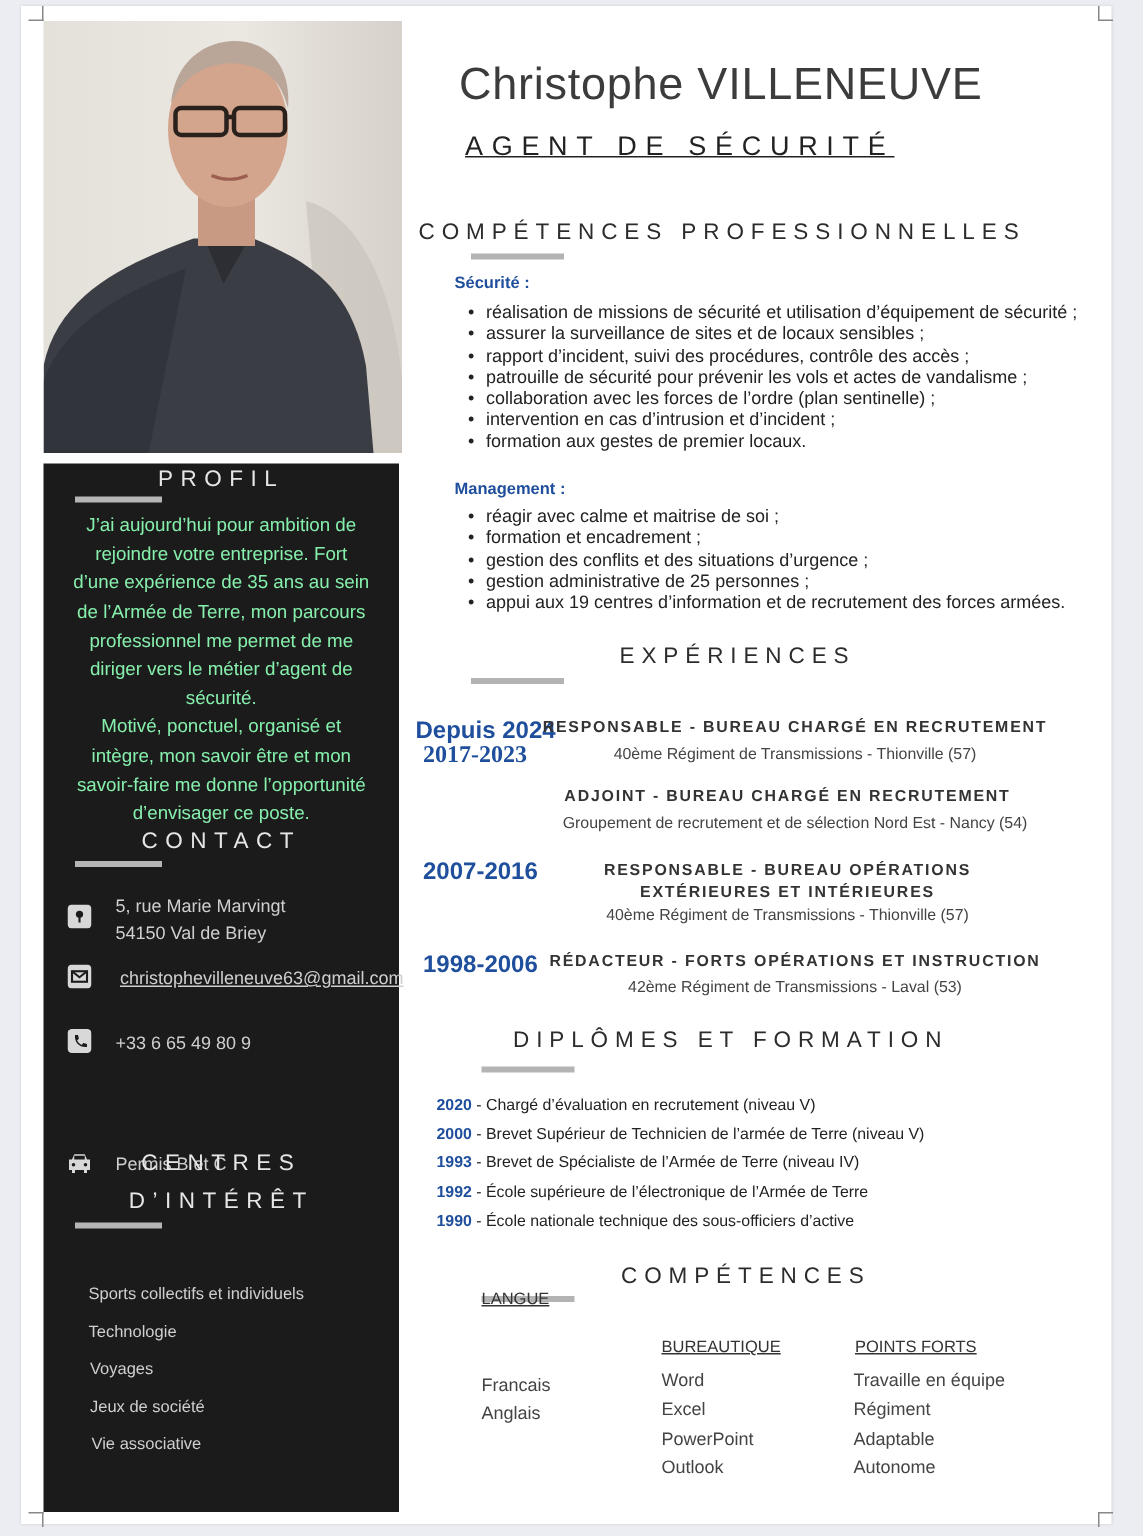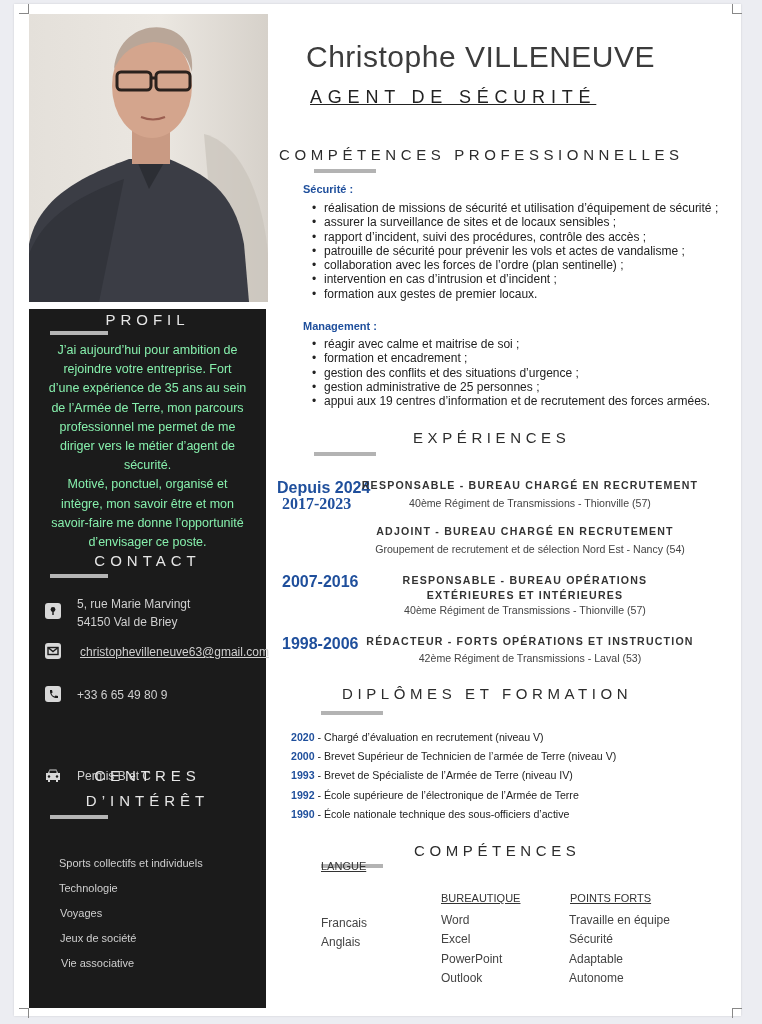--- a/index.html
+++ b/index.html
@@ -237,16 +237,16 @@
 <div class="col-list" style="left:441px; top:913px;">
   <div>Word</div>
   <div>Excel</div>
   <div>PowerPoint</div>
   <div>Outlook</div>
 </div>
 
 <div class="col-head" style="left:570px; top:892px;">POINTS FORTS</div>
 <div class="col-list" style="left:569px; top:913px;">
   <div>Travaille en équipe</div>
-  <div>Sécurité</div>
+  <div>Régiment</div>
   <div>Adaptable</div>
   <div>Autonome</div>
 </div>
 
 </body></html>

